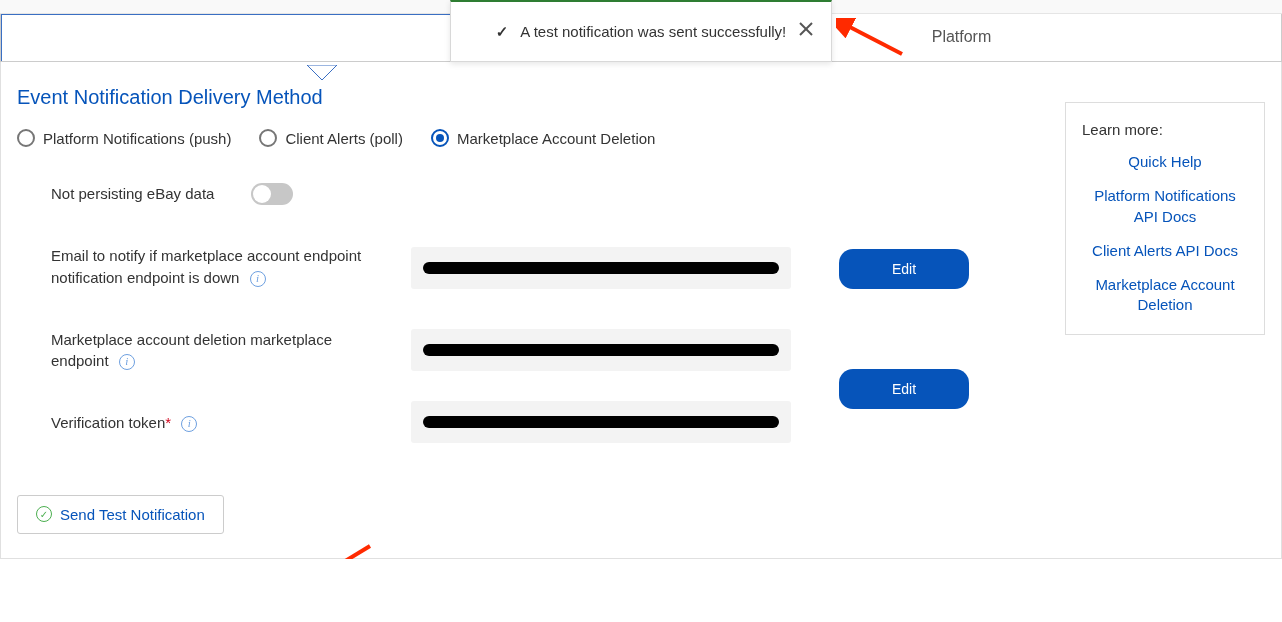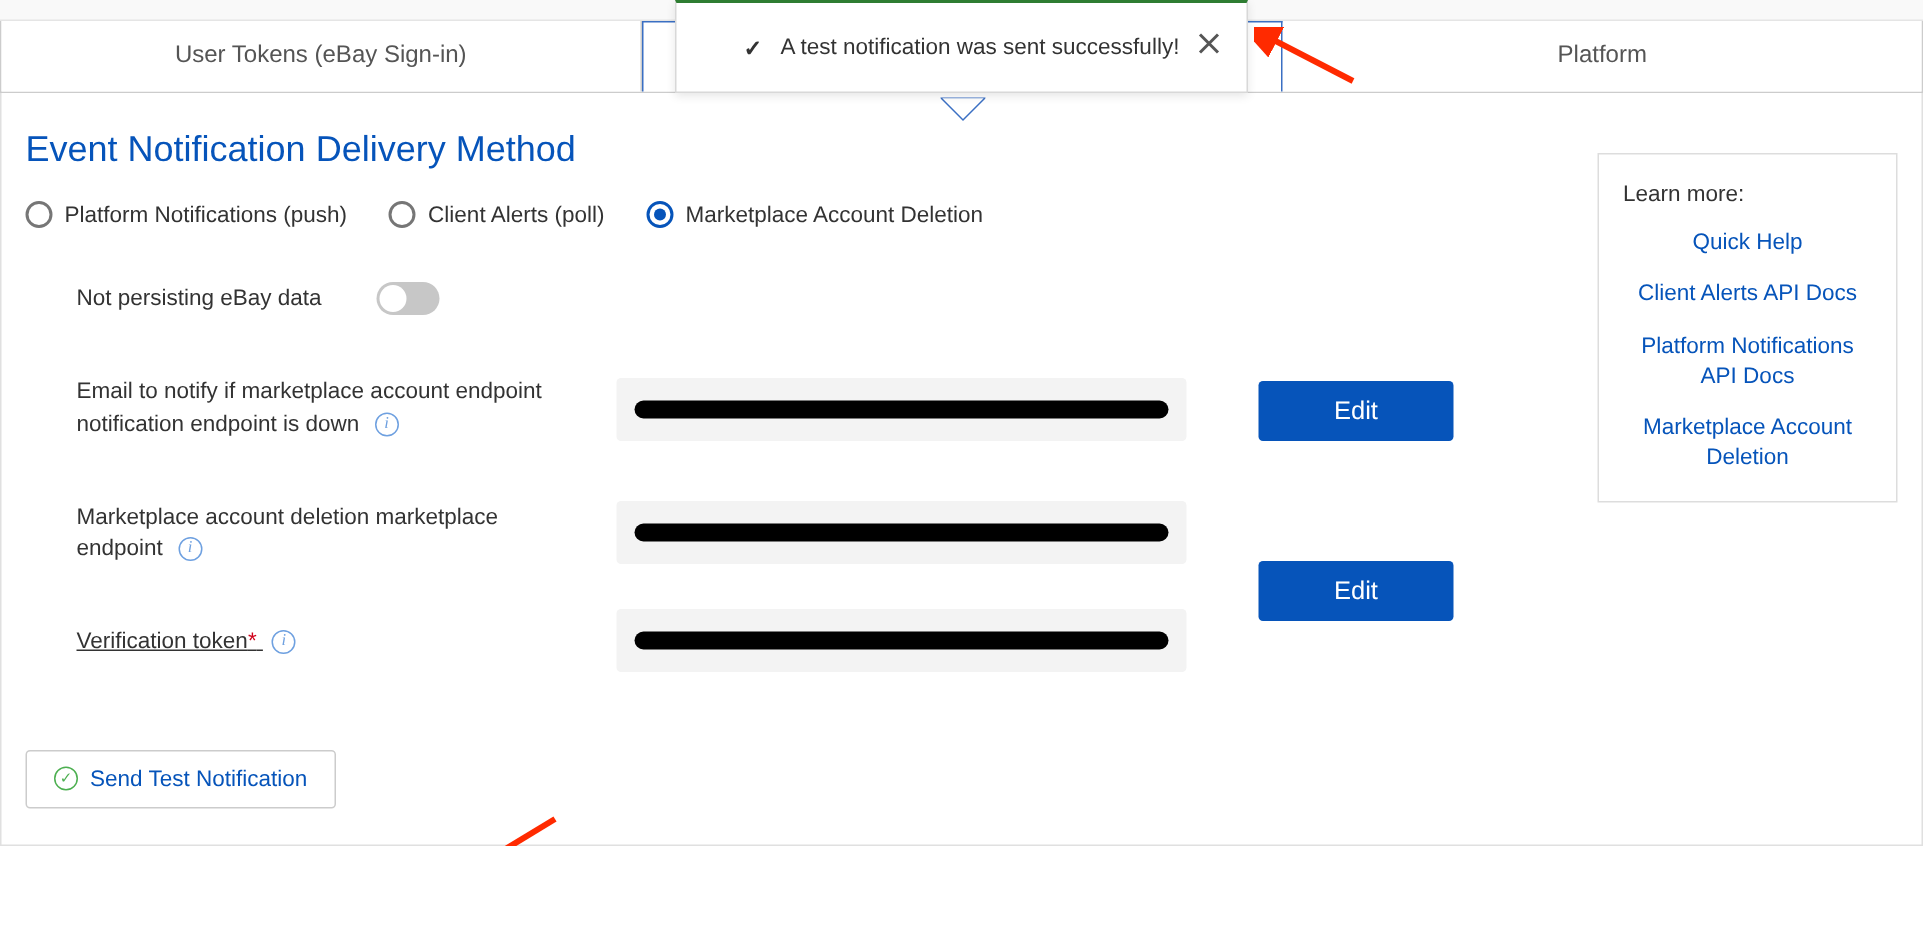--- a/index.html
+++ b/index.html
@@ -7,36 +7,36 @@
     .topbar { height: 14px; border-bottom: 1px solid #e5e5e5; background: #f9f9f9; }
     .tabs-row { display: flex; border: 1px solid #ccc; border-top: none; position: relative; }
     .tab { flex: 1; text-align: center; padding: 14px 0; font-size: 16px; color: #555; border-right: 1px solid #ccc; cursor: pointer; background: #fff; }
     .tab:last-child { border-right: none; }
     .tab.active { color: #555; border: 1px solid #3a6fc3; border-bottom: none; position: relative; z-index: 1; }
 
     .content-wrap { border: 1px solid #e0e0e0; border-top: none; padding: 24px 16px 24px 16px; display: flex; align-items: flex-start; }
     .main-col { flex: 1; }
     .side-col { width: 200px; border: 1px solid #ddd; padding: 18px 16px; margin-left: 16px; margin-top: 16px; }
 
-    .page-title { font-size: 24px; color: #0654ba; font-weight: 400; margin-bottom: 20px; }
+    .page-title { font-size: 20px; color: #0654ba; font-weight: 400; margin-bottom: 20px; }
     .radios { display: flex; gap: 28px; margin-bottom: 36px; align-items: flex-end; }
     .radio-opt { display: flex; align-items: center; gap: 8px; font-size: 15px; color: #333; cursor: pointer; }
     .radio-circle { width: 18px; height: 18px; border: 2px solid #767676; border-radius: 50%; display: inline-flex; align-items: center; justify-content: center; }
     .radio-opt.selected .radio-circle { border-color: #0654ba; }
     .radio-dot { width: 8px; height: 8px; border-radius: 50%; background: #0654ba; display: none; }
     .radio-opt.selected .radio-dot { display: block; }
 
     .form-area { padding-left: 34px; }
     .row { display: flex; align-items: flex-end; margin-bottom: 40px; }
     .row-label { width: 360px; font-size: 15px; color: #333; line-height: 1.45; padding-right: 20px; }
     .toggle { width: 42px; height: 22px; border-radius: 11px; background: #c7c7c7; position: relative; cursor: pointer; }
     .toggle-knob { position: absolute; left: 2px; top: 2px; width: 18px; height: 18px; border-radius: 50%; background: #fff; }
     .masked-input { width: 380px; height: 42px; background: #f3f3f3; border: none; border-radius: 3px; display: flex; align-items: center; padding: 0 12px; }
     .mask-bar { width: 100%; height: 12px; border-radius: 6px; background: #000; }
-    .edit-btn { width: 130px; height: 40px; background: #0654ba; color: #fff; border: none; font-size: 17px; border-radius: 3px; cursor: pointer; margin-left: 48px; }
+    .edit-btn { width: 130px; height: 40px; background: #0654ba; color: #fff; border: none; font-size: 14px; border-radius: 14px; cursor: pointer; margin-left: 48px; }
     .edit-btn.offset { margin-top: 6px; }
 
     .info-icon { display: inline-flex; width: 16px; height: 16px; border: 1px solid #6ea0e0; color: #6ea0e0; border-radius: 50%; font-size: 11px; align-items: center; justify-content: center; margin-left: 6px; vertical-align: middle; cursor: pointer; font-style: italic; font-family: Georgia, serif; }
     .req { color: #d0021b; }
 
     .send-test-btn { border: 1px solid #ccc; background: #fff; padding: 10px 18px; font-size: 15px; color: #0654ba; display: inline-flex; align-items: center; gap: 8px; cursor: pointer; border-radius: 3px; margin-top: 12px; }
     .check-circle { width: 16px; height: 16px; border: 1px solid #4caf50; border-radius: 50%; display: inline-flex; align-items: center; justify-content: center; color: #4caf50; font-size: 10px; }
 
     .side-title { font-size: 15px; margin-bottom: 14px; }
     .side-link { display: block; color: #0654ba; text-decoration: none; font-size: 15px; margin-bottom: 14px; line-height: 1.35; text-align: center; }
@@ -52,21 +52,20 @@
     .active-tab-pointer { position:absolute; left:50%; transform:translateX(-50%); top:50px; }
     .stacked-fields { display:flex; flex-direction:column; gap:30px; flex:0 0 auto; }
   </style>
 </head>
 <body>
 
 <div class="page-container">
   <div class="topbar"></div>
 
   <div class="tabs-row">
-    <div class="tab">User Tokens (eBay Sign-in)</div>
     <div class="tab active">
       <span style="visibility:hidden">Alerts &amp; Notifications</span>
       <div class="active-tab-pointer">
         <svg width="30" height="16">
             <polygon points="0,0 30,0 15,15" fill="#fff" stroke="#3a6fc3" stroke-width="1"></polygon>
           </svg>
       </div>
     </div>
     <div class="tab">Platform</div>
   </div>
@@ -121,21 +120,21 @@
             </div>
           <button class="edit-btn">Edit</button>
         </div>
 
         <div class="row" style="align-items:flex-start;">
           <div style="width:360px;">
             <div class="row-label" style="width:auto; margin-bottom:40px;">
               <span>Marketplace account deletion marketplace endpoint</span>
               <span class="info-icon">i</span>
             </div>
-            <div class="row-label" style="width:auto;text-decoration:underline;">
+            <div class="row-label" style="width:auto;">
               <span>Verification token</span><span class="req">*</span>
               <span class="info-icon">i</span>
             </div>
           </div>
           <div class="stacked-fields">
             <div class="masked-input">
                 <div class="mask-bar"></div>
               </div>
             <div class="masked-input">
                 <div class="mask-bar"></div>
@@ -148,22 +147,22 @@
 
       <button class="send-test-btn">
         <span class="check-circle">✓</span>
         <span>Send Test Notification</span>
       </button>
     </div>
 
     <div class="side-col">
       <div class="side-title">Learn more:</div>
       <a href="#" class="side-link">Quick Help</a>
+      <a href="#" class="side-link">Platform Notifications API Docs</a>
       <a href="#" class="side-link">Client Alerts API Docs</a>
-      <a href="#" class="side-link">Platform Notifications API Docs</a>
       <a href="#" class="side-link">Marketplace Account Deletion</a>
     </div>
   </div>
 
   <svg class="arrow" style="left:836px; top:18px;" width="70" height="40">
     <defs>
         <marker id="ah1" markerWidth="10" markerHeight="10" refX="2" refY="3" orient="auto">
           <path d="M0,0 L0,6 L8,3 z" fill="#ff2a00"></path>
         </marker>
       </defs>

